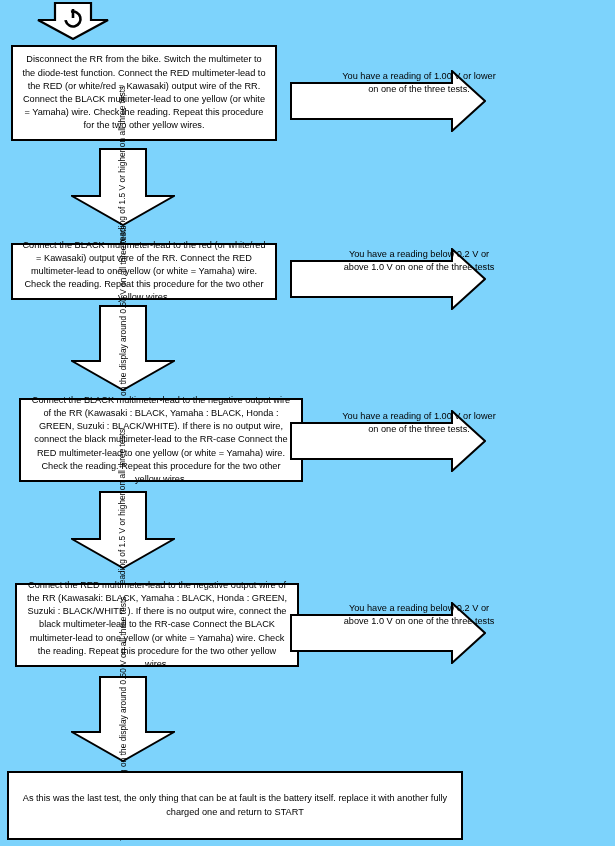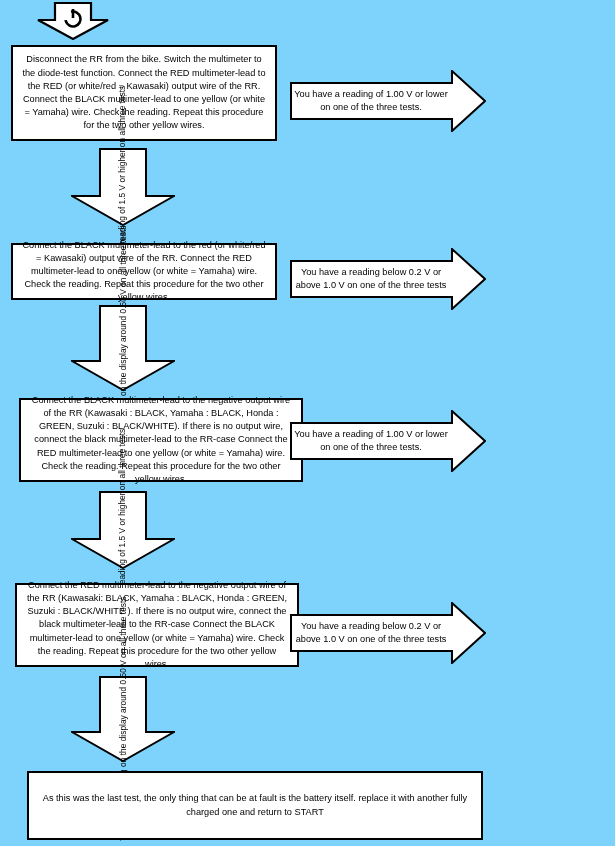--- a/index.html
+++ b/index.html
@@ -84,26 +84,27 @@
     left: 0;
     top: 0;
   }
   .right-arrow .hlabel {
     position: absolute;
     left: 2px;
     top: 0;
     height: 100%;
     width: 158px;
     display: flex;
-    align-items: center;
+    align-items: flex-start;
     justify-content: center;
     text-align: center;
     font-size: 9.2px;
     line-height: 13px;
     pointer-events: none;
+    padding-left: 48px;
   }
 </style>
 </head>
 <body>
 
 <div id="canvas">
 
   <div class="start-arrow">
     <svg width="72" height="38" viewBox="0 0 72 38">
       <polygon points="18,1 54,1 54,18 71,18 36,37 1,18 18,18" fill="#ffffff" stroke="#000000" stroke-width="2.2" stroke-linejoin="miter"></polygon>
@@ -196,18 +197,18 @@
 
   <div class="right-arrow" style="left:290px; top:602px; width:196px; height:62px;">
     <svg width="196" height="62" viewBox="0 0 196 62">
       <polygon points="1,13 162,13 162,1 195,31 162,61 162,49 1,49" fill="#ffffff" stroke="#000000" stroke-width="2" stroke-linejoin="miter"></polygon>
     </svg>
     <div class="hlabel">
       <span>You have a reading below 0.2 V or above 1.0 V on one of the three tests</span>
     </div>
   </div>
 
-  <div class="box" style="left:7px; top:771px; width:456px; height:69px;margin-left:20px;">
+  <div class="box" style="left:7px; top:771px; width:456px; height:69px;">
     <span class="txt">As this was the last test, the only thing that can be at fault is the battery itself. replace it with another fully charged one and return to START</span>
   </div>
 
 
 </div>
 
 </body></html>

